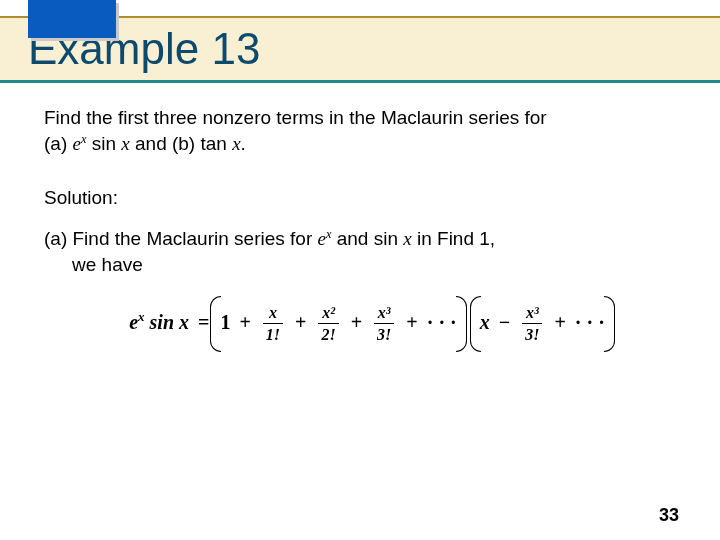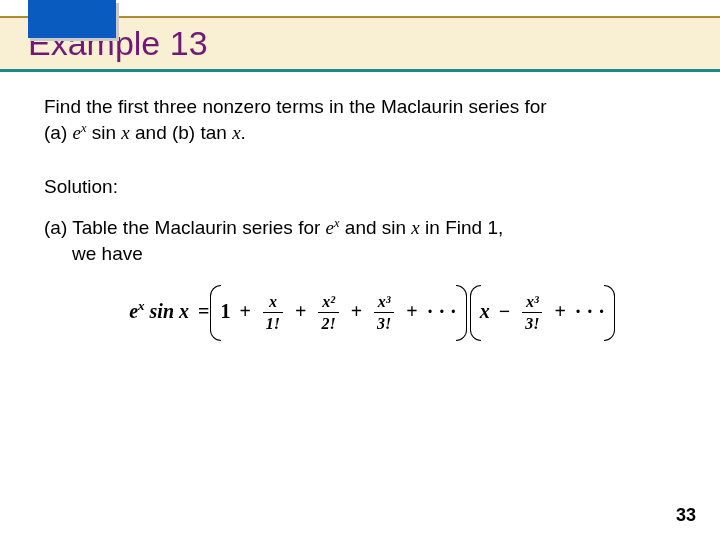--- a/index.html
+++ b/index.html
@@ -29,23 +29,23 @@
     height: 2px;
     background: #b08a2e;
     width: 100%;
     margin-top: 10px;
   }
   .title-strip {
     background: #f9efd3;
     padding: 6px 0 6px 28px;
   }
   .title-strip h1 {
-    font-size: 34px;
+    font-size: 44px;
     font-weight: 400;
-    color: #701a75;
+    color: #0c4a6e;
     font-family: Arial, sans-serif;
   }
   .teal-line {
     height: 3px;
     background: #1a8a8f;
     width: 100%;
   }
   .content {
     padding: 22px 28px 0 44px;
     font-size: 19px;
@@ -95,21 +95,21 @@
     margin: 0 3px;
     font-style: italic;
   }
   .frac .num { display: block; padding: 0 3px; font-size: 16px; }
   .frac .den { display: block; border-top: 1px solid #000; padding: 0 3px; font-size: 16px; }
   .op { margin: 0 4px; }
   sup { font-size: 0.65em; vertical-align: super; font-style: normal; }
   .it { font-style: italic; font-family: "Times New Roman", serif; }
   .page-num {
     position: absolute;
-    right: 24px;
+    right: 41px;
     bottom: 14px;
     font-size: 18px;
     font-weight: bold;
     color: #000;
   }
 </style>
 </head>
 <body>
 
 <div class="header-band">
@@ -123,21 +123,21 @@
 
 <div class="content">
 
   <div class="problem">
     <span>Find the first three nonzero terms in the Maclaurin series for</span><br>
     <span>(a) </span><span class="it">e</span><sup class="it">x</sup><span> sin </span><span class="it">x</span><span> and (b) tan </span><span class="it">x</span><span>.</span>
   </div>
 
   <div class="solution-label">Solution:</div>
   <div class="solution-body">
-    <span>(a) Table the Maclaurin series for </span><span class="it">e</span><sup class="it">x</sup><span> and sin </span><span class="it">x</span><span> in Find 1,</span>
+    <span>(a) Find the Maclaurin series for </span><span class="it">e</span><sup class="it">x</sup><span> and sin </span><span class="it">x</span><span> in Find 1,</span>
     <span class="sol-indent">we have</span>
   </div>
 
   <div class="math">
     <span class="lhs">
       <span class="it">e</span><sup class="it">x</sup><span> sin </span><span class="it">x</span>
     </span>
     <span class="op">=</span>
 
     <span class="paren">

